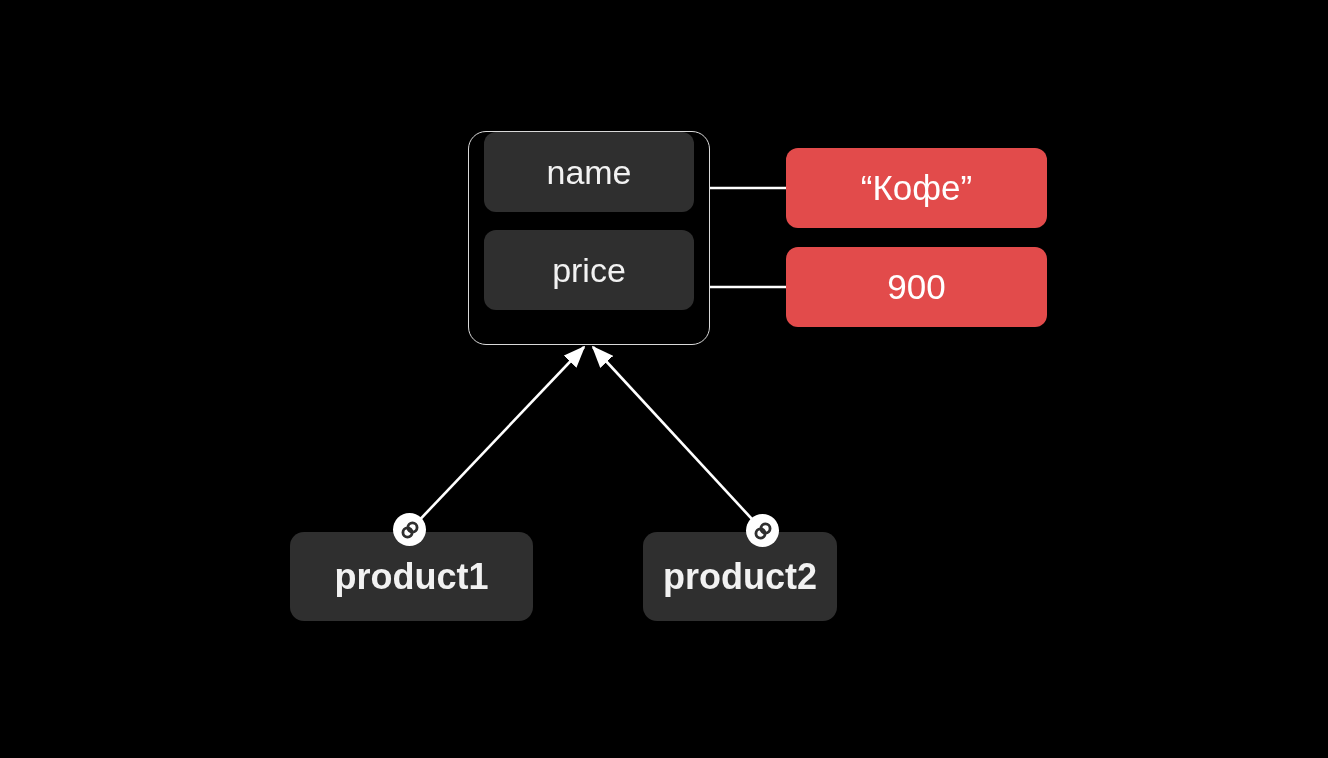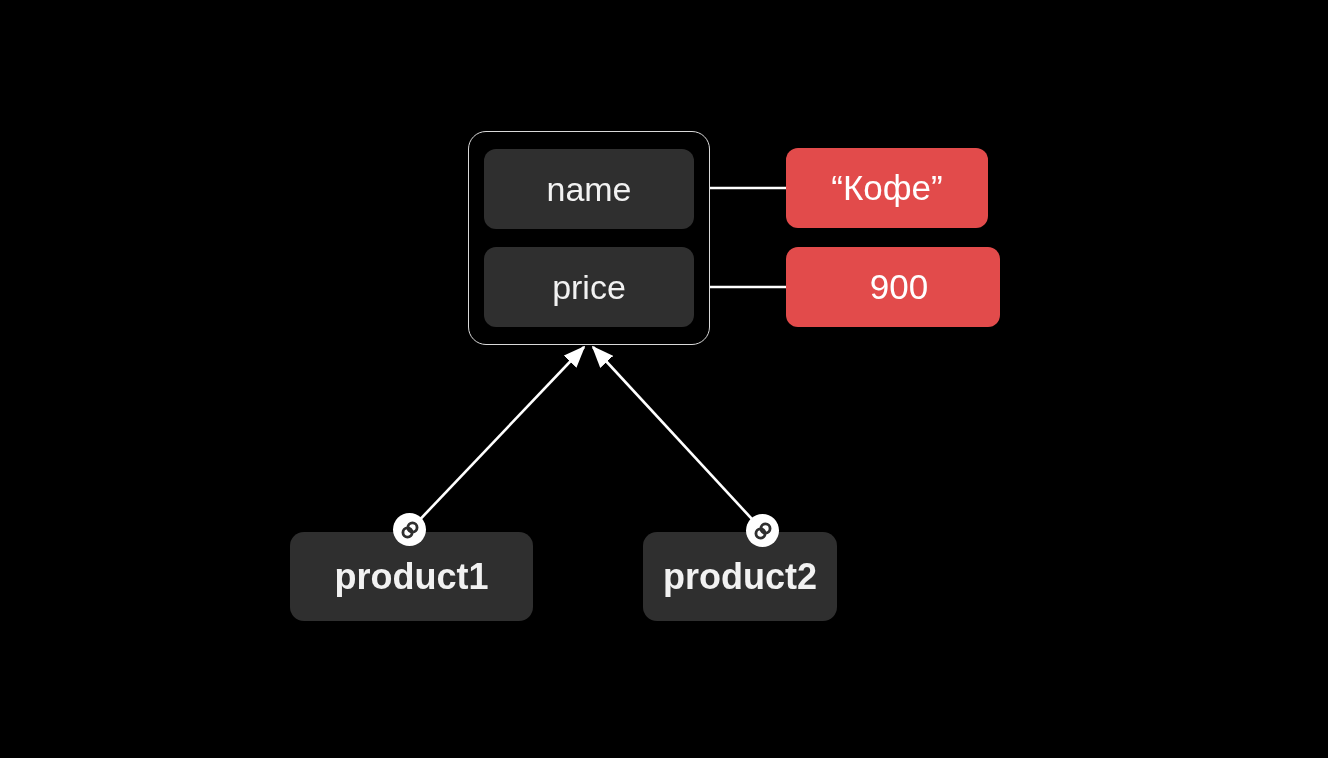--- a/index.html
+++ b/index.html
@@ -27,52 +27,51 @@
   
   .object-node {
     position: absolute;
     left: 468px; top: 131px;
     width: 242px; height: 214px;
     box-sizing: border-box;
     border: 1.5px solid #d9d9d9;
     border-radius: 18px;
     display: flex;
     flex-direction: column;
-    justify-content: center;
     gap: 18px;
     padding: 0 15px;
     z-index: 2;
     background: transparent;
   }
   .attr-node {
     height: 80px;
     background: #2f2f2f;
     border-radius: 12px;
     display: flex;
     align-items: center;
     justify-content: center;
     color: #f2f2f2;
     font-size: 34px;
   }
 
   
   .value-node {
     position: absolute;
-    width: 202px; height: 80px;
+    width: 261px; height: 80px;
     background: #e24b4b;
     border-radius: 12px;
     display: flex;
     align-items: center;
     justify-content: center;
     color: #ffffff;
     font-size: 35px;
     z-index: 2;
   }
   .value-node.v1 { left: 786px; top: 148px; }
-  .value-node.v2 { left: 786px; top: 247px; padding-left: 12px; }
+  .value-node.v2 { left: 786px; top: 247px; }
 
   
   .ref-node {
     position: absolute;
     top: 532px;
     height: 89px;
     background: #2f2f2f;
     border-radius: 14px;
     display: flex;
     align-items: center;

